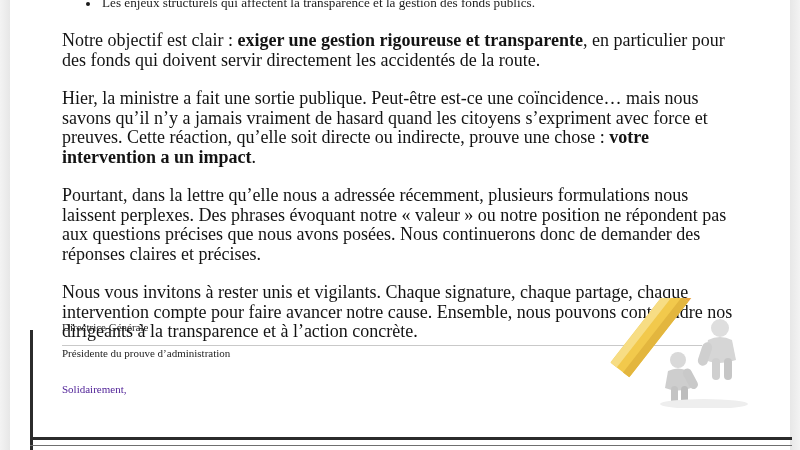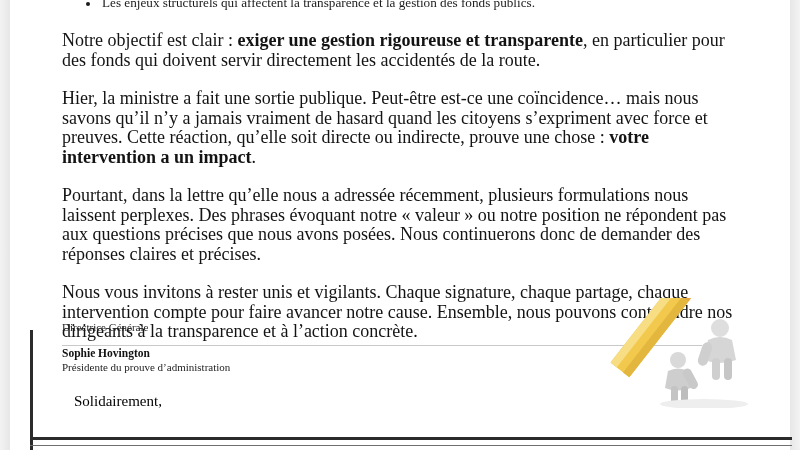--- a/index.html
+++ b/index.html
@@ -105,24 +105,24 @@
     color: #131313;
     margin: 0;
     text-align: left;
   }
   .gap-1 { height: 19px; }
   .gap-2 { height: 19px; }
 
   b.strong { font-weight: bold; }
 
   .closing {
-    font-size: 15px;
+    font-size: 11px;
     line-height: 19.5px;
-    color: #000000;
-    margin: 12px;
+    color: #4c1d95;
+    margin: 0;
   }
 
   .sig-block {
     position: absolute;
     left: 62px;
     top: 320px;
     width: 420px;
   }
   .sig-name {
     font-size: 11.5px;
@@ -188,21 +188,20 @@
     <div class="gap-2"></div>
 
     <p class="closing">Solidairement,</p>
   </div>
 
   <div class="sig-rule"></div>
 
   <div class="sig-block">
     <div class="sig-title">Directrice Générale</div>
     <div class="sig-spacer"></div>
-    <div class="sig-name">Sophie Hovington</div>
     <div class="sig-title">Présidente du prouve d’administration</div>
   </div>
 
   <div class="illus">
     <svg width="200" height="110" viewBox="0 0 200 110" xmlns="http://www.w3.org/2000/svg">
 
       <g transform="rotate(38 120 55)">
         <rect x="60" y="18" width="24" height="96" rx="2" fill="#f2c94c"></rect>
         <rect x="60" y="18" width="8" height="96" fill="#f7dd84"></rect>
         <rect x="76" y="18" width="8" height="96" fill="#e3b63e"></rect>

